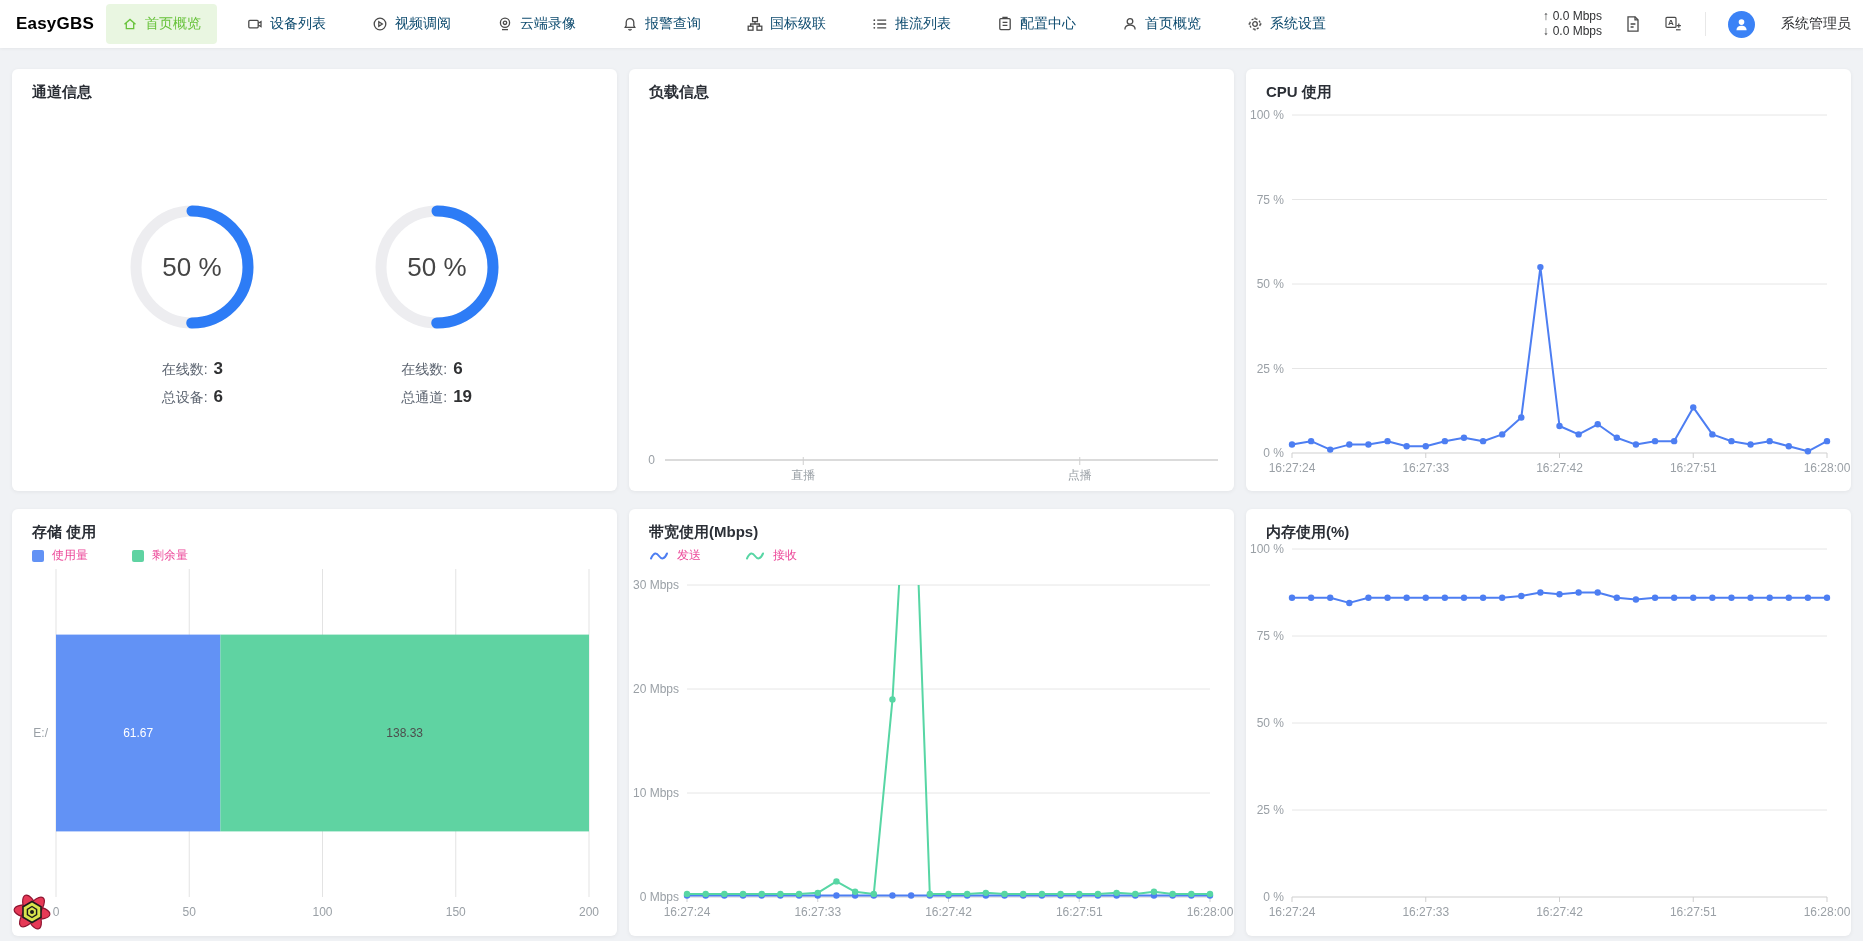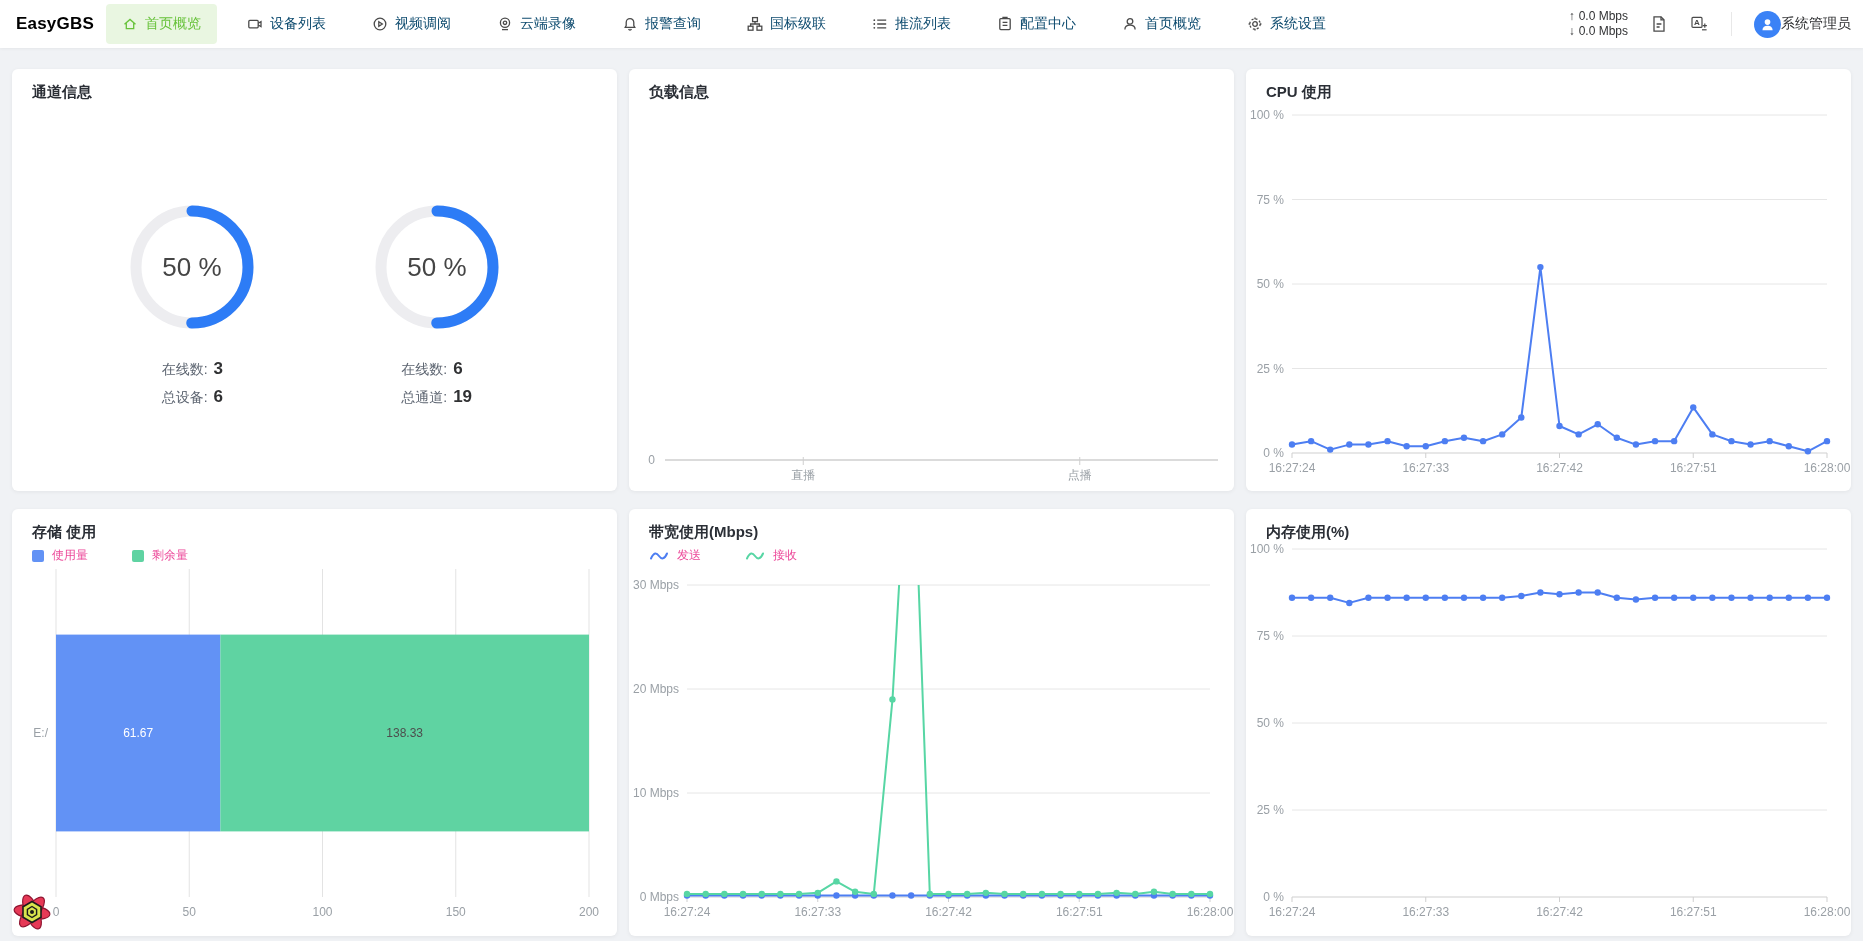--- a/index.html
+++ b/index.html
@@ -15,21 +15,21 @@
         border-radius:4px; cursor:pointer; white-space:nowrap; }
   .mi svg { stroke:#4a4a4a; }
   .mi.active { background:#e9f6e1; color:#67c23a; }
   .mi.active svg { stroke:#67c23a; }
   .hright { margin-left:auto; display:flex; align-items:center; gap:22px; }
   .rates { font-size:12px; color:#303133; line-height:15px; }
   .rates .row { display:flex; align-items:center; gap:4px; }
   .hicon { background:none; border:none; cursor:pointer; display:flex; align-items:center; padding:0; }
   .hicon svg { stroke:#4a4a4a; }
   .hdivider { width:1px; height:24px; background:#e8e8e8; }
-  .userbox { display:flex; align-items:center; gap:0; cursor:pointer; }
+  .userbox { display:flex; align-items:center; gap:26px; cursor:pointer; }
   .avatar { width:27px; height:27px; border-radius:50%; background:#3b82f6; display:flex;
             align-items:center; justify-content:center; }
   .username { font-size:14px; color:#303133; }
 
   
   .main { padding:21px 12px 0; display:grid; grid-template-columns:repeat(3,1fr);
           grid-template-rows:422px 427px; gap:18px 12px; }
   .card { background:#fff; border-radius:6px; box-shadow:0 1px 4px rgba(0,0,0,.06); position:relative; }
   .card h3 { position:absolute; top:14px; left:20px; font-size:15px; font-weight:700; color:#2b2f36; z-index:2; }
   .chart { position:absolute; inset:0; width:100%; height:100%; }

